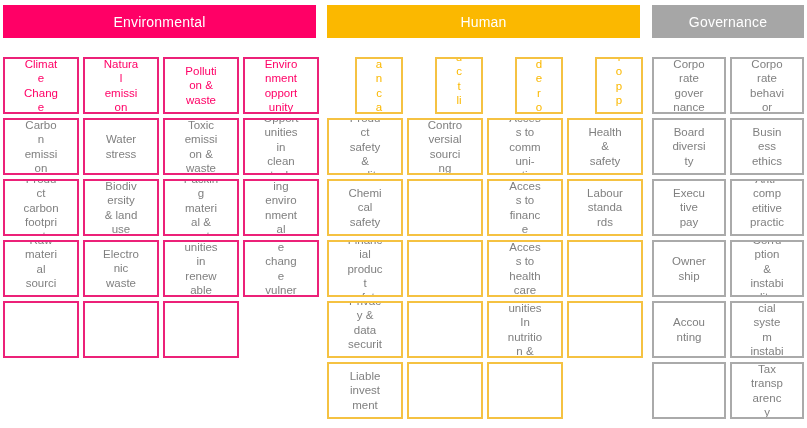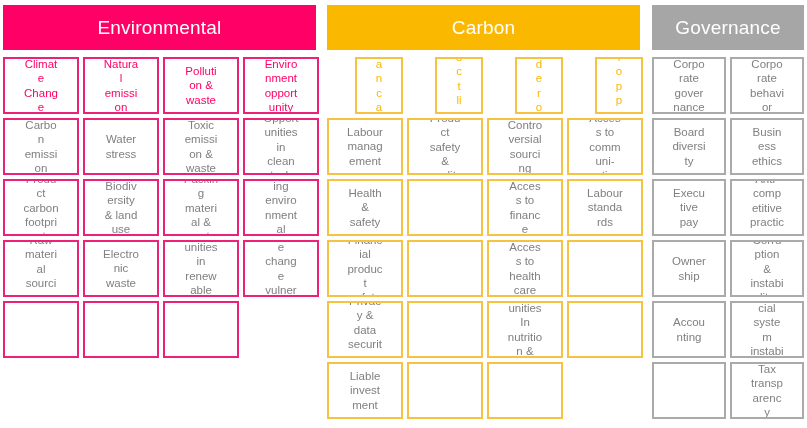--- a/index.html
+++ b/index.html
@@ -23,26 +23,26 @@
   .pillar {
     position: absolute;
     top: 0;
     height: 428px;
   }
 
   .pillar-header {
     position: absolute;
     left: 0;
     top: 5px;
-    height: 45px;
+    height: 33px;
     display: flex;
     align-items: center;
     justify-content: center;
     color: #ffffff;
-    font-size: 19px;
+    font-size: 14px;
     font-weight: 400;
     letter-spacing: 0.2px;
     box-sizing: border-box;
   }
 
   .grid {
     position: absolute;
     left: 0;
     top: 57px;
     display: grid;
@@ -124,31 +124,31 @@
         <div class="cell">Raw material sourcing</div>
         <div class="cell">Electronic waste</div>
         <div class="cell">Opportunities in renewable energy</div>
         <div class="cell">Climate change vulnerability</div>
         <div class="cell empty"></div>
         <div class="cell empty"></div>
         <div class="cell empty"></div>
       </div>
     </div>
     <div class="pillar pillar-soc">
-      <div class="pillar-header">Carbon</div>
+      <div class="pillar-header">Human</div>
       <div class="grid">
         <div class="cell top-level">Human capital</div>
         <div class="cell top-level">Product liability</div>
         <div class="cell top-level">Stakeholder opposition</div>
         <div class="cell top-level">Social opportunity</div>
-        <div class="cell">Labour management</div>
         <div class="cell">Product safety &amp; quality</div>
         <div class="cell">Controversial sourcing</div>
         <div class="cell">Access to communi-cation</div>
         <div class="cell">Health &amp; safety</div>
+        <div class="cell">Chemical safety</div>
         <div class="cell empty"></div>
         <div class="cell">Access to finance</div>
         <div class="cell">Labour standards</div>
         <div class="cell">Financial product safety</div>
         <div class="cell empty"></div>
         <div class="cell">Access to health care</div>
         <div class="cell empty"></div>
         <div class="cell">Privacy &amp; data security</div>
         <div class="cell empty"></div>
         <div class="cell">Opportunities In nutrition &amp; health</div>

